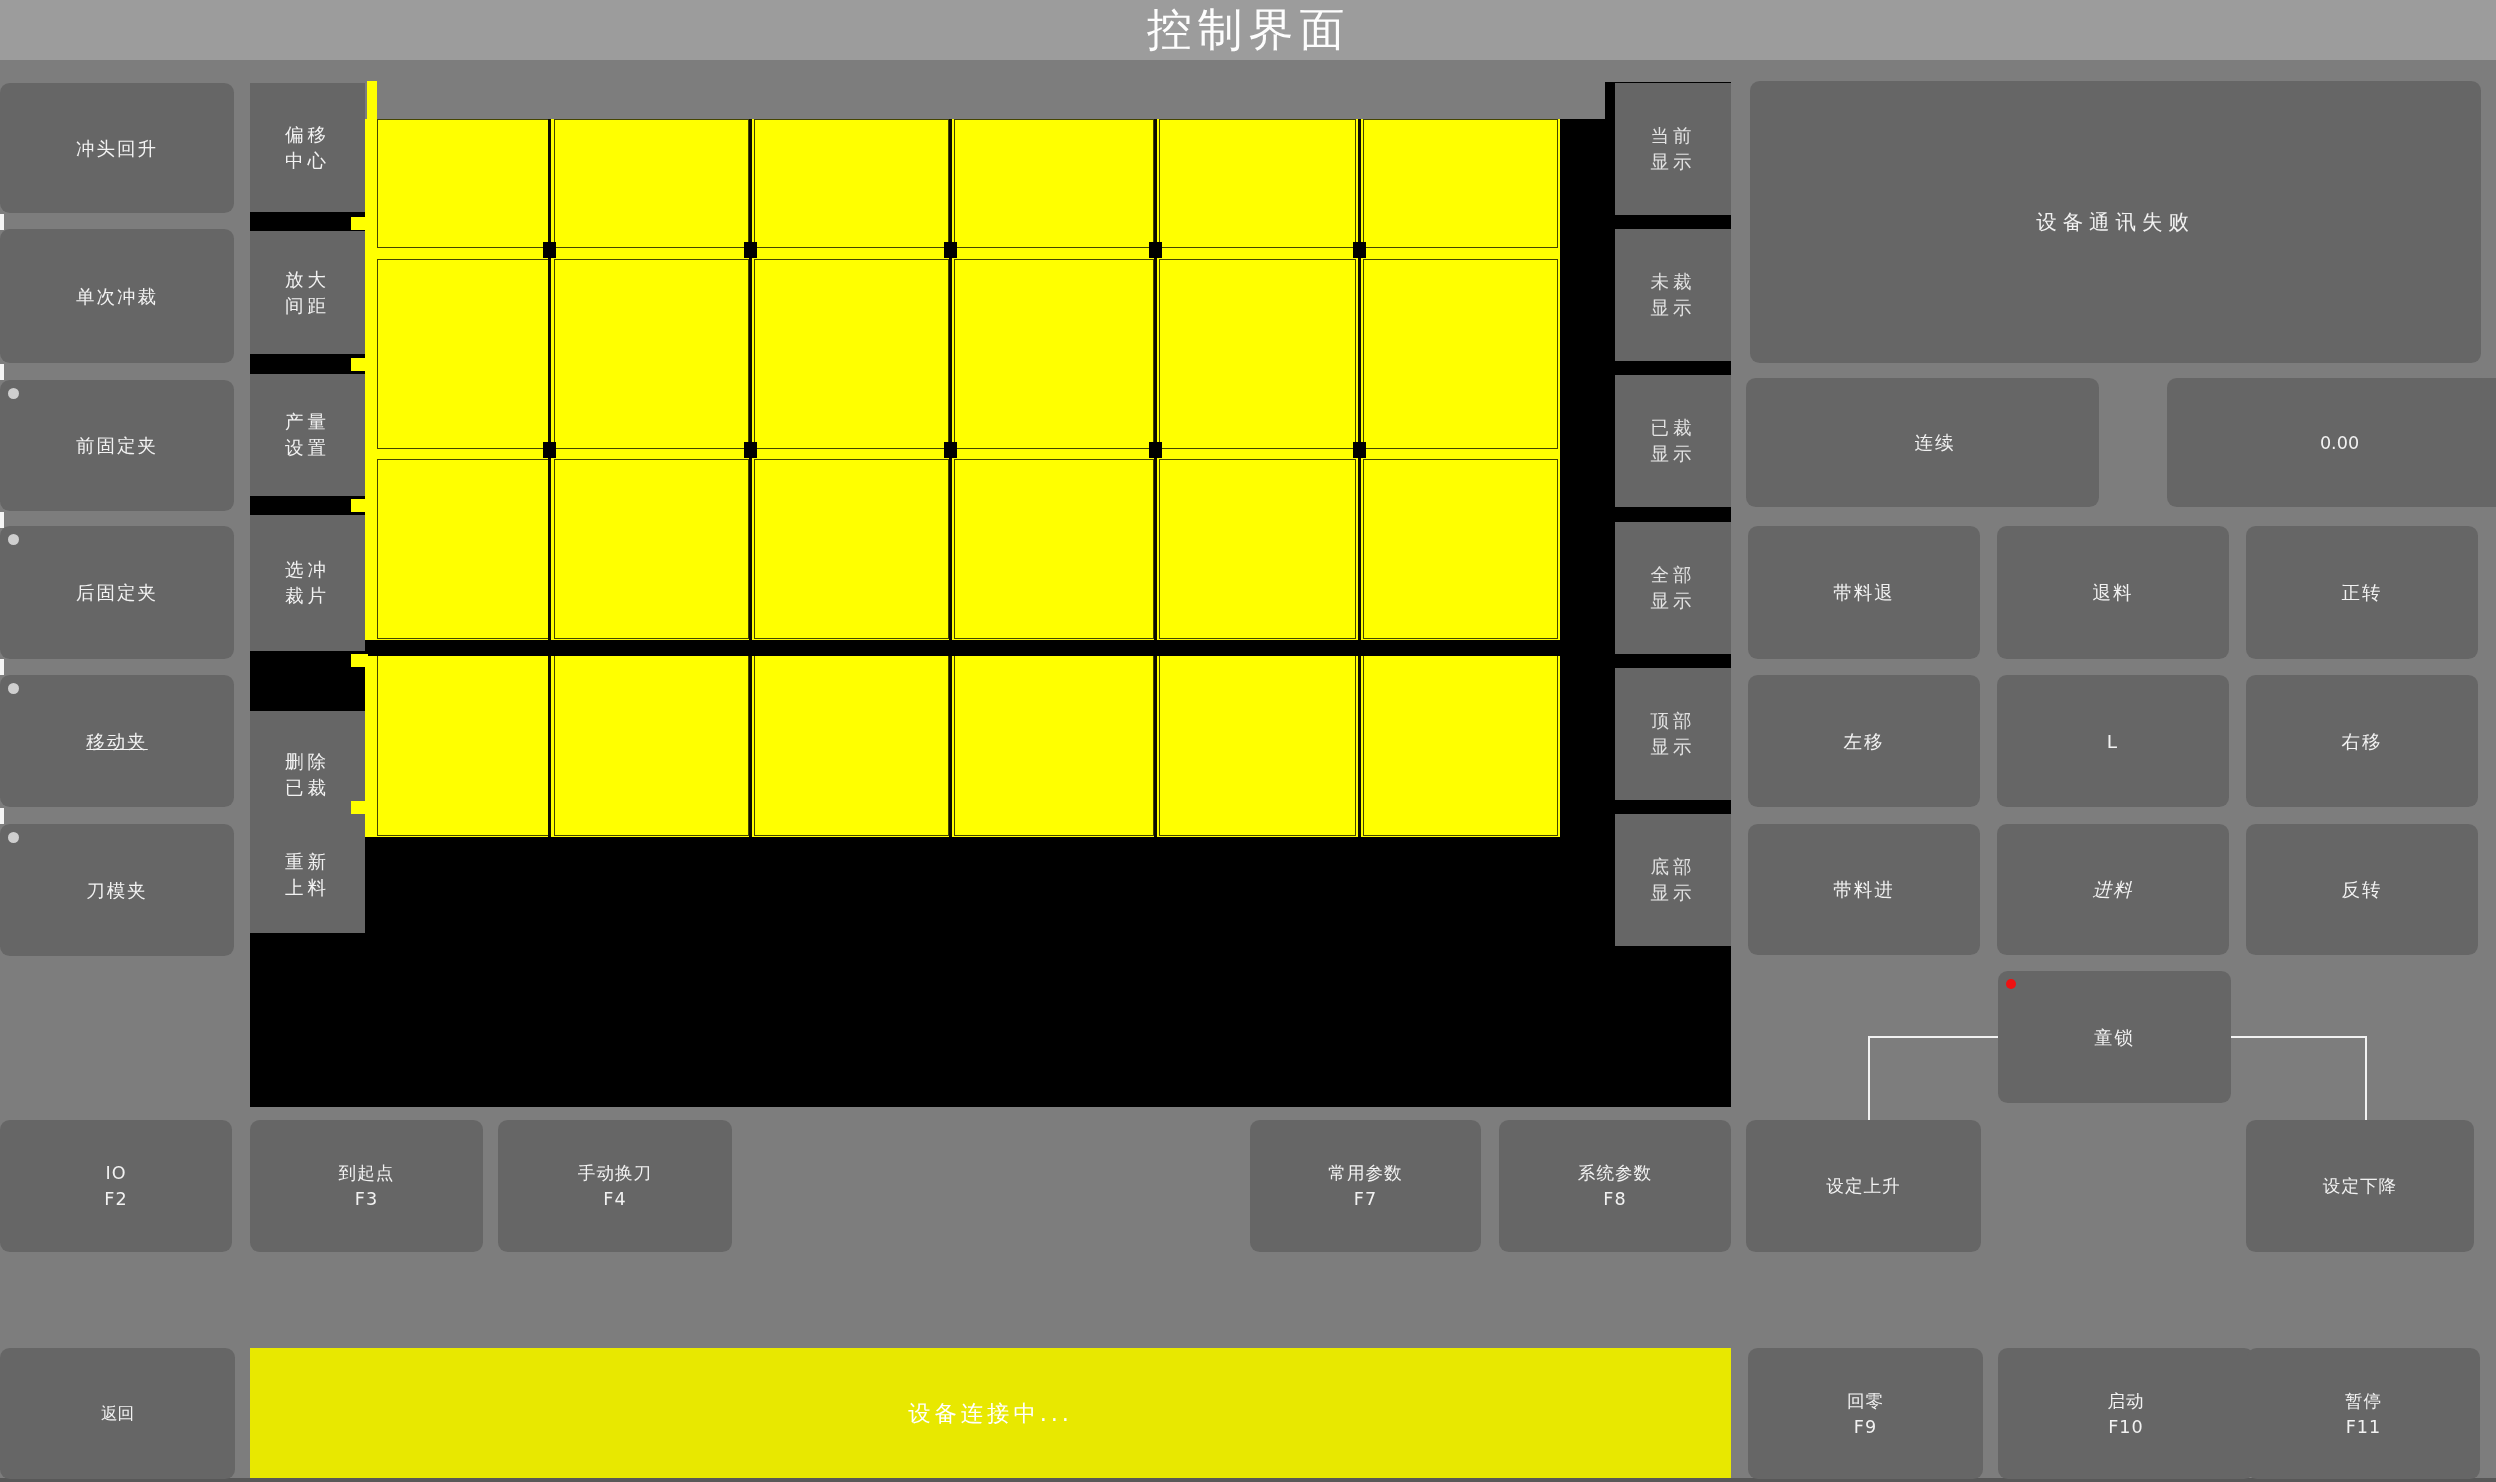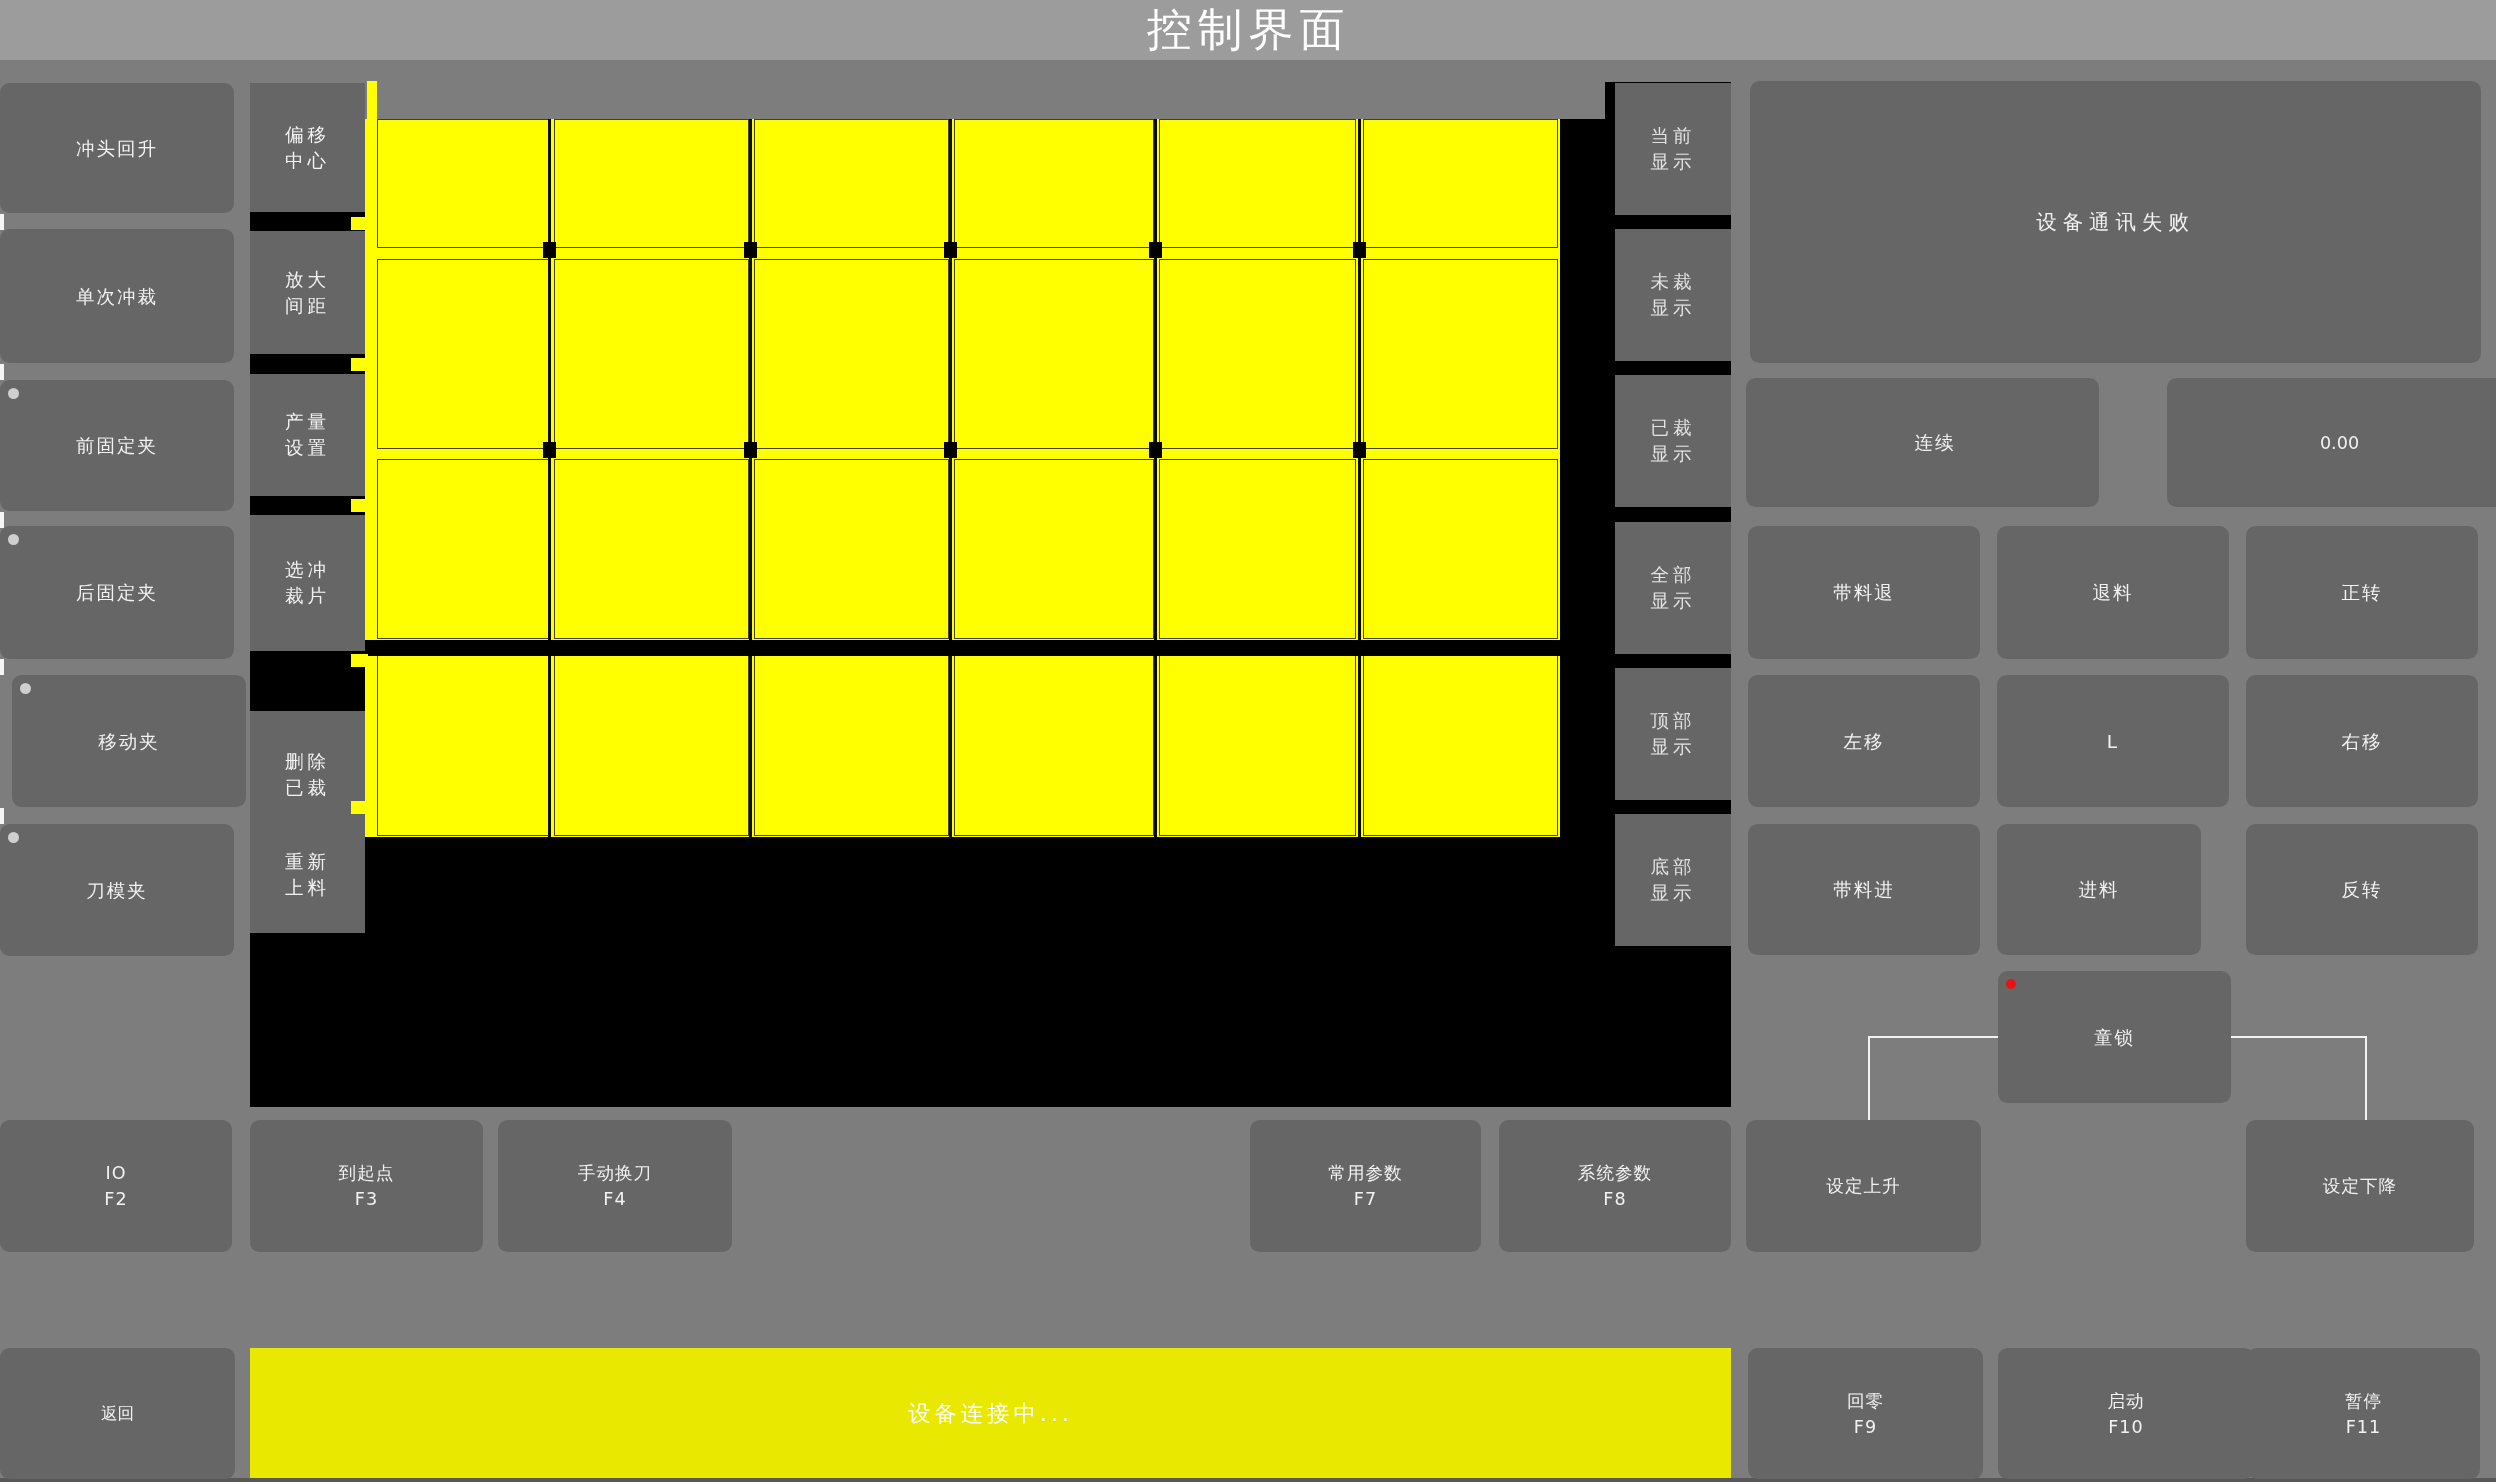--- a/index.html
+++ b/index.html
@@ -102,21 +102,21 @@
     <div class="sl">单次冲裁</div>
   </div>
 <div class="btn rounded" style="left: 0px; top: 380px; width: 234px; height: 131px;">
     <div class="dot"></div>
     <div class="sl">前固定夹</div>
   </div>
 <div class="btn rounded" style="left: 0px; top: 526px; width: 234px; height: 133px;">
     <div class="dot"></div>
     <div class="sl">后固定夹</div>
   </div>
-<div class="btn rounded" style="left: 12px; top: 675px; width: 234px; height: 132px;">
+<div class="btn rounded" style="left: 0px; top: 675px; width: 234px; height: 132px; text-decoration: underline;">
     <div class="dot"></div>
     <div class="sl">移动夹</div>
   </div>
 <div class="btn rounded" style="left: 0px; top: 824px; width: 234px; height: 132px;">
     <div class="dot"></div>
     <div class="sl">刀模夹</div>
   </div>
 <div class="btn" style="left: 250px; top: 83px; width: 115px; height: 129px;">
     <div class="tl">偏移</div>
     <div class="tl">中心</div>
@@ -195,21 +195,21 @@
   </div>
 <div class="btn rounded" style="left: 1997px; top: 675px; width: 232px; height: 132px;">
     <div class="sl">L</div>
   </div>
 <div class="btn rounded" style="left: 2246px; top: 675px; width: 232px; height: 132px;">
     <div class="sl">右移</div>
   </div>
 <div class="btn rounded" style="left: 1748px; top: 824px; width: 232px; height: 131px;">
     <div class="sl">带料进</div>
   </div>
-<div class="btn rounded" style="left: 1997px; top: 824px; width: 204px; height: 131px;">
+<div class="btn rounded" style="left: 1997px; top: 824px; width: 232px; height: 131px; font-style: italic;">
     <div class="sl">进料</div>
   </div>
 <div class="btn rounded" style="left: 2246px; top: 824px; width: 232px; height: 131px;">
     <div class="sl">反转</div>
   </div>
 <div class="wire" style="left: 1868px; top: 1036px; width: 131px; height: 2px;"></div>
 <div class="wire" style="left: 2231px; top: 1036px; width: 134px; height: 2px;"></div>
 <div class="wire" style="left: 1868px; top: 1036px; width: 2px; height: 84px;"></div>
 <div class="wire" style="left: 2365px; top: 1036px; width: 2px; height: 84px;"></div>
 <div class="btn rounded" style="left: 1998px; top: 971px; width: 233px; height: 132px;">

